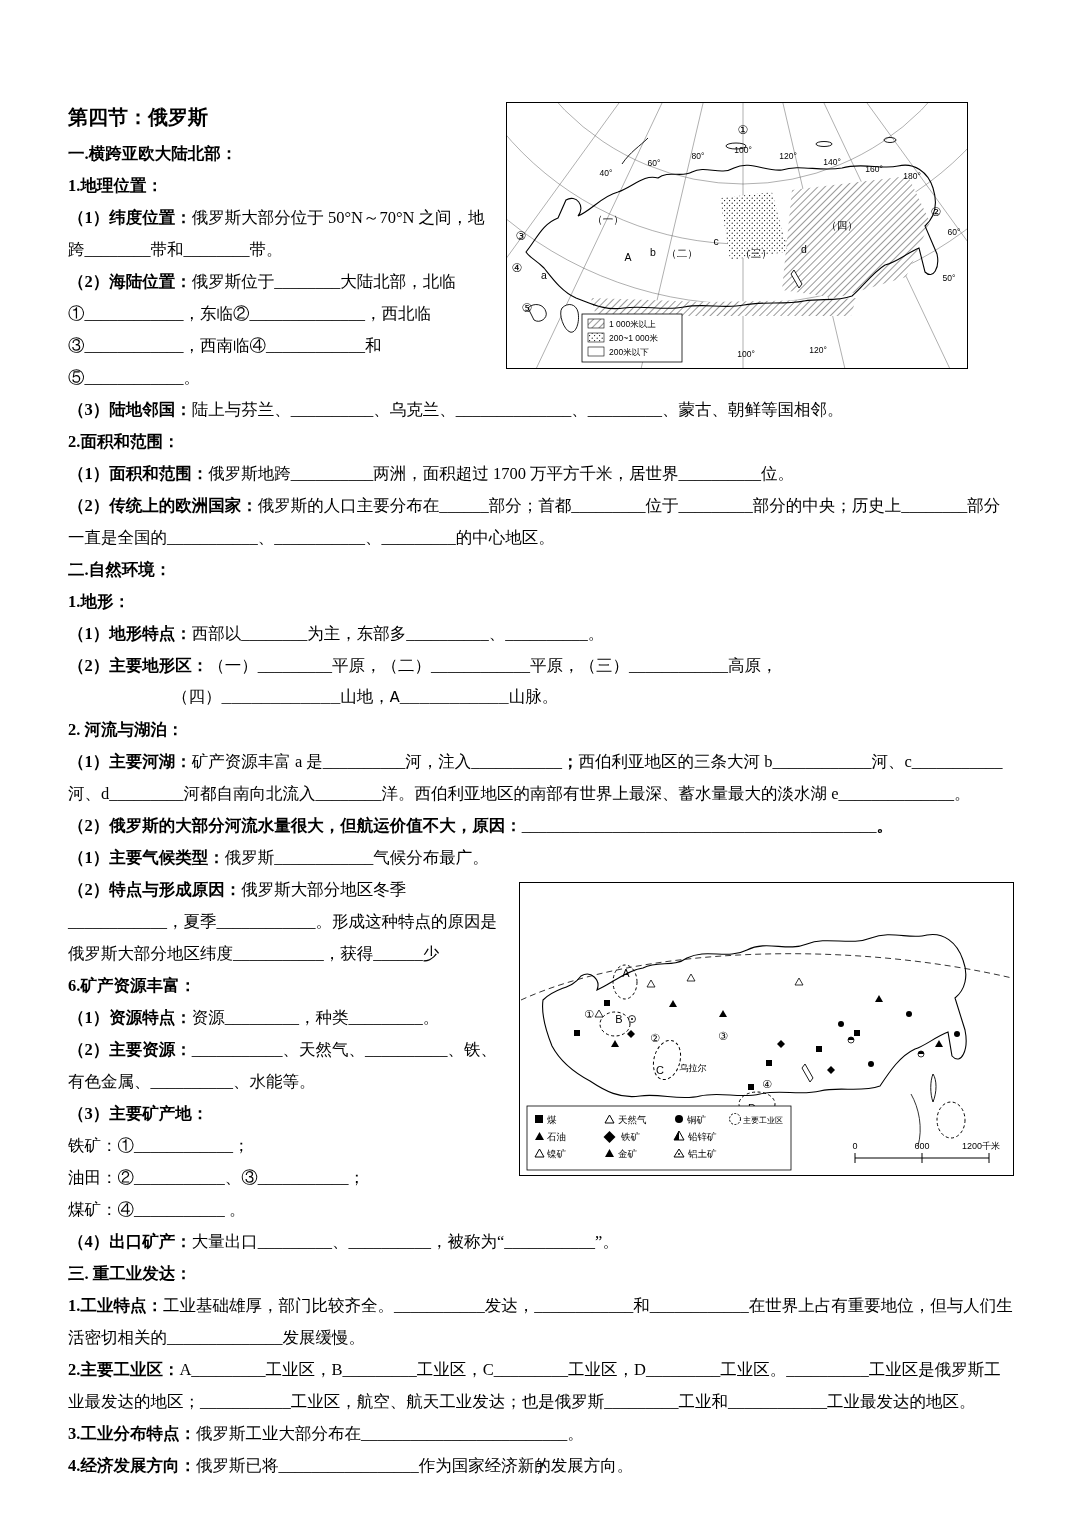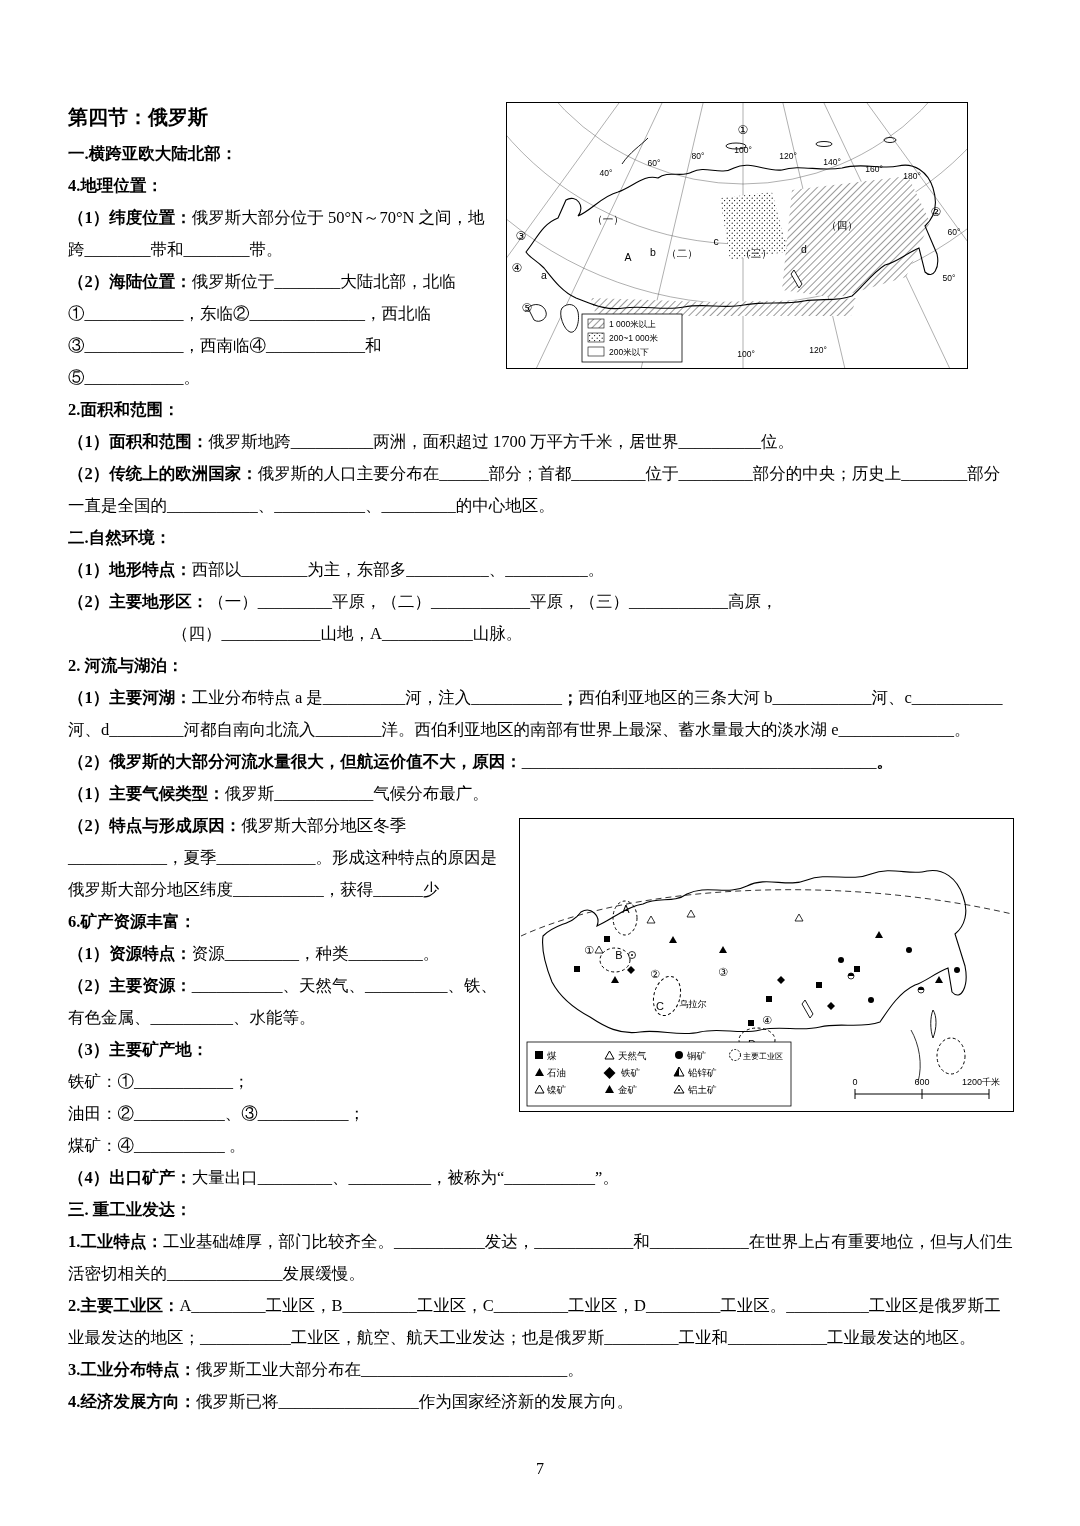--- a/index.html
+++ b/index.html
@@ -6,21 +6,21 @@
   html,body { background:#888; }
   body { width:1080px; }
   .page {
     position:relative; width:1080px; height:1526px; background:#fff; color:#000;
     font-family:"Liberation Serif","DejaVu Serif",serif; overflow:hidden;
   }
   .content { padding:100px 66px 0 68px; }
   h1.title { font-size:20px; line-height:34px; font-weight:bold; margin:0 0 4px 0; }
   .para { font-size:16.5px; line-height:32px; text-align:left; }
   .para .b { font-weight:bold;margin-top:40px; }
-  .para.indent { padding-left:104px; }
+  .para.indent { padding-left:104px;font-family:Liberation Mono, monospace; }
   .clear-right { clear:right; }
   .map1-float { float:right; width:462px; height:267px; margin:2px 46px 14px 14px; }
   .map2-float { float:right; width:495px; height:294px; margin:8px 0 16px 14px; }
   svg { display:block; }
   svg text { font-family:"Liberation Sans","DejaVu Sans",sans-serif; fill:#000; }
   .pagenum {
     position:absolute; left:0; right:0; bottom:48px; text-align:center;
     font-size:16px; color:#000;
   }
 </style>
@@ -113,32 +113,34 @@
           </g>
         </g>
       </svg>
     </div>
 
     <h1 class="title">第四节：俄罗斯</h1>
 
     <div id="body-mount">
 
       <p class="para"><span class="b">一.横跨亚欧大陆北部：</span></p>
-        <p class="para"><span class="b">4.地理位置：</span></p>
+        <p class="para"><span class="b">1.地理位置：</span></p>
         <p class="para"><span class="b">（1）纬度位置：</span><span class="n">俄罗斯大部分位于 50°N～70°N 之间，地跨________带和________带。</span></p>
         <p class="para"><span class="b">（2）海陆位置：</span><span class="n">俄罗斯位于________大陆北部，北临①____________，东临②______________，西北临③____________，西南临④____________和⑤____________。</span></p>
+        <p class="para"><span class="b">（3）陆地邻国：</span><span class="n">陆上与芬兰、__________、乌克兰、______________、_________、蒙古、朝鲜等国相邻。</span></p>
         <p class="para"><span class="b">2.面积和范围：</span></p>
         <p class="para"><span class="b">（1）面积和范围：</span><span class="n">俄罗斯地跨__________两洲，面积超过 1700 万平方千米，居世界__________位。</span></p>
         <p class="para"><span class="b">（2）传统上的欧洲国家：</span><span class="n">俄罗斯的人口主要分布在______部分；首都_________位于_________部分的中央；历史上________部分一直是全国的___________、___________、_________的中心地区。</span></p>
         <p class="para"><span class="b">二.自然环境：</span></p>
+        <p class="para"><span class="b">1.地形：</span></p>
         <p class="para"><span class="b">（1）地形特点：</span><span class="n">西部以________为主，东部多__________、__________。</span></p>
         <p class="para"><span class="b">（2）主要地形区：</span><span class="n">（一）_________平原，（二）____________平原，（三）____________高原，</span></p>
         <p class="para indent"><span class="n">（四）____________山地，A___________山脉。</span></p>
         <p class="para"><span class="b">2. 河流与湖泊：</span></p>
-        <p class="para"><span class="b">（1）主要河湖：</span><span class="n">工业分布特点 a 是__________河，注入___________</span><span class="b">；</span><span class="n">西伯利亚地区的三条大河 b____________河、c___________河、d_________河都自南向北流入________洋。西伯利亚地区的南部有世界上最深、蓄水量最大的淡水湖 e______________。</span></p>
+        <p class="para"><span class="b">（1）主要河湖：</span><span class="n">矿产资源丰富 a 是__________河，注入___________</span><span class="b">；</span><span class="n">西伯利亚地区的三条大河 b____________河、c___________河、d_________河都自南向北流入________洋。西伯利亚地区的南部有世界上最深、蓄水量最大的淡水湖 e______________。</span></p>
         <p class="para"><span class="b">（2）俄罗斯的大部分河流水量很大，但航运价值不大，原因：</span><span class="n">___________________________________________</span><span class="b">。</span></p>
         <p class="para"><span class="b">（1）主要气候类型：</span><span class="n">俄罗斯____________气候分布最广。</span></p>
         <div class="map2-float" id="map2-float">
         <svg viewBox="0 0 495 294" width="495" height="294">
           <rect x="0.5" y="0.5" width="494" height="293" fill="#fff" stroke="#000"></rect>
           <path d="M2,118 C120,64 330,58 493,96" fill="none" stroke="#000" stroke-width="0.8" stroke-dasharray="6,4"></path>
           <path d="M24,118 C38,104 52,108 62,94 C72,88 82,98 78,108 C92,102 108,88 124,86 C140,78 154,86 168,76 C188,66 208,78 228,68 C248,58 268,70 288,62 C308,54 332,64 352,56 C372,48 392,58 408,53 C424,50 438,60 444,78 C450,94 446,108 436,116 L446,148 C450,168 442,184 433,174 L429,150 C416,155 406,164 396,167 C381,174 371,189 361,204 C341,211 321,204 301,209 C281,214 261,207 241,212 C221,217 201,209 181,214 C161,219 141,211 121,214 C101,217 86,209 71,199 C56,191 41,179 33,164 C27,149 22,132 24,118 Z" fill="none" stroke="#000" stroke-width="1.1"></path>
           <path d="M414,192 C418,198 418,210 414,220 C411,212 411,199 414,192 Z" fill="none" stroke="#000" stroke-width="0.9"></path>
           <path d="M392,212 C400,226 404,246 399,264" fill="none" stroke="#000" stroke-width="0.8"></path>
           <path d="M70,228 C76,222 84,224 86,232 C88,242 84,252 77,250 C70,248 66,234 70,228 Z" fill="#fff" stroke="#000" stroke-width="0.9"></path>

